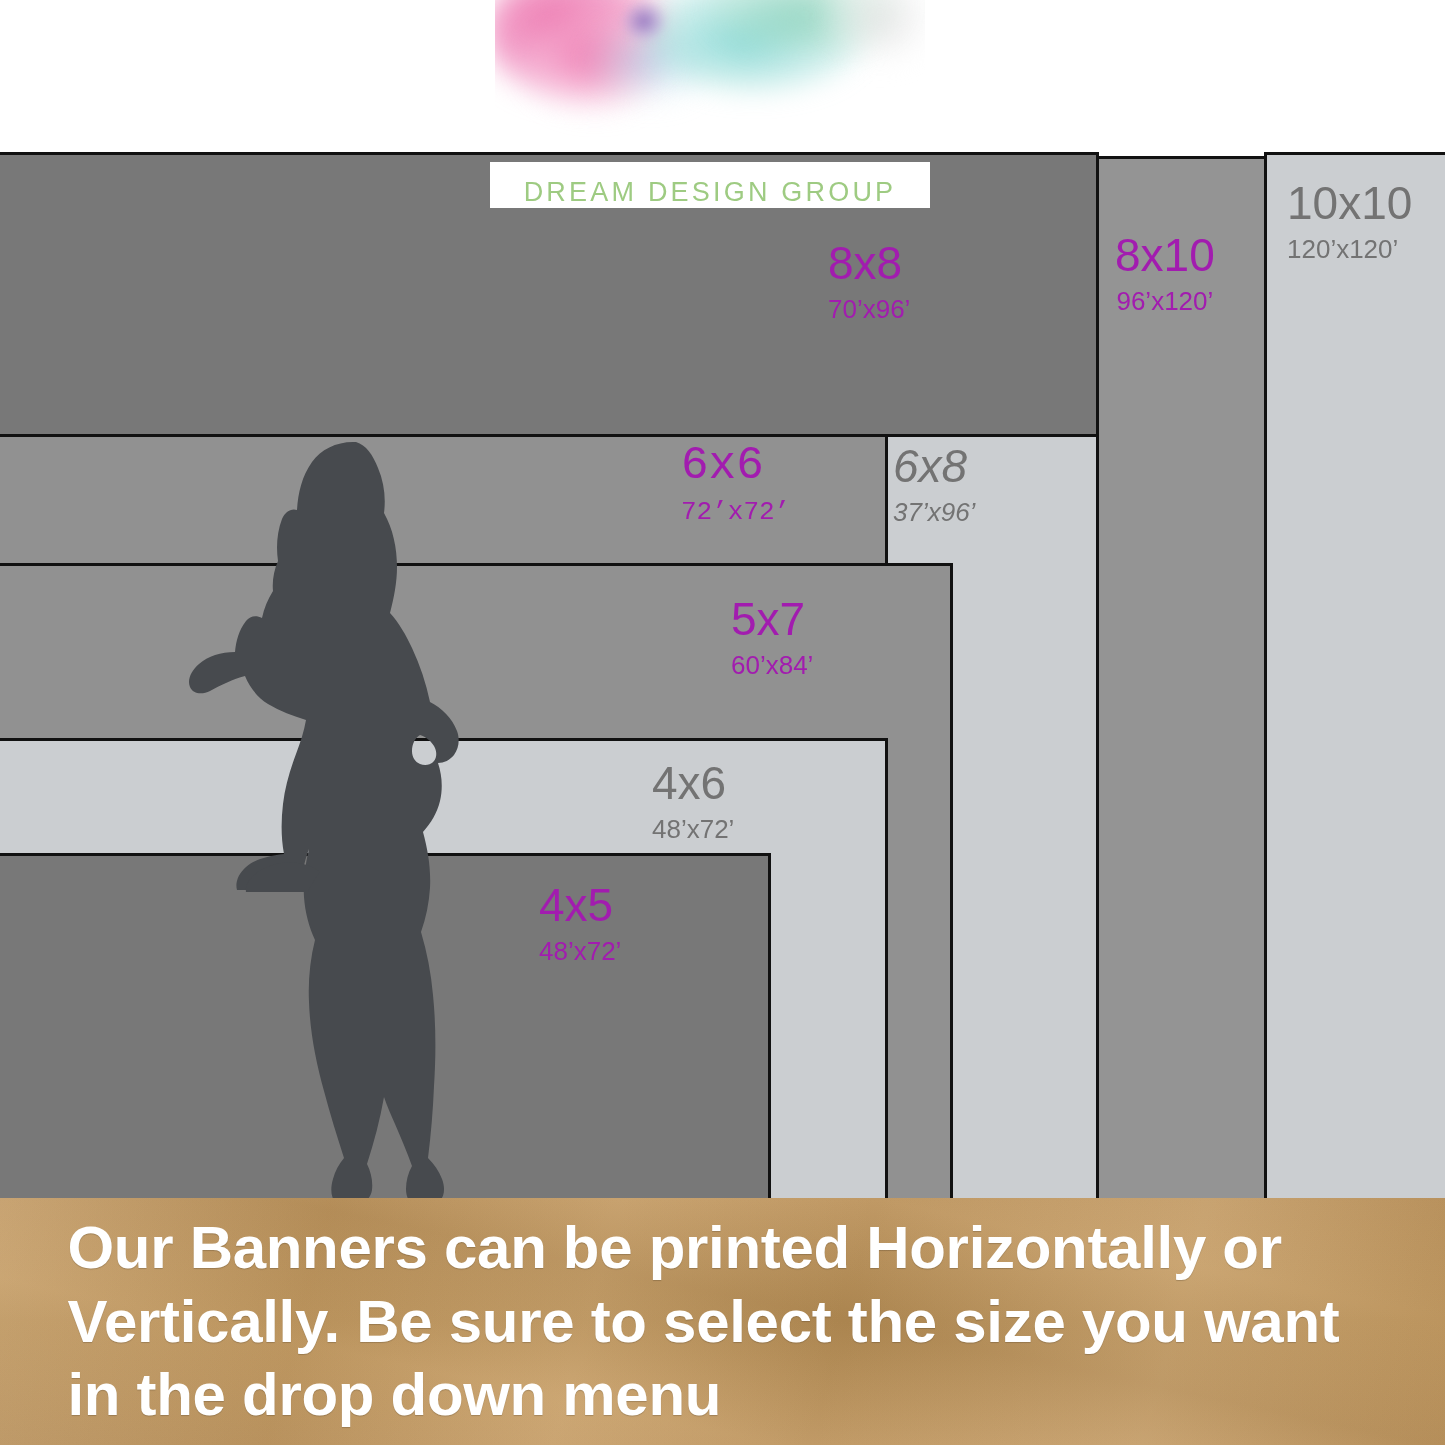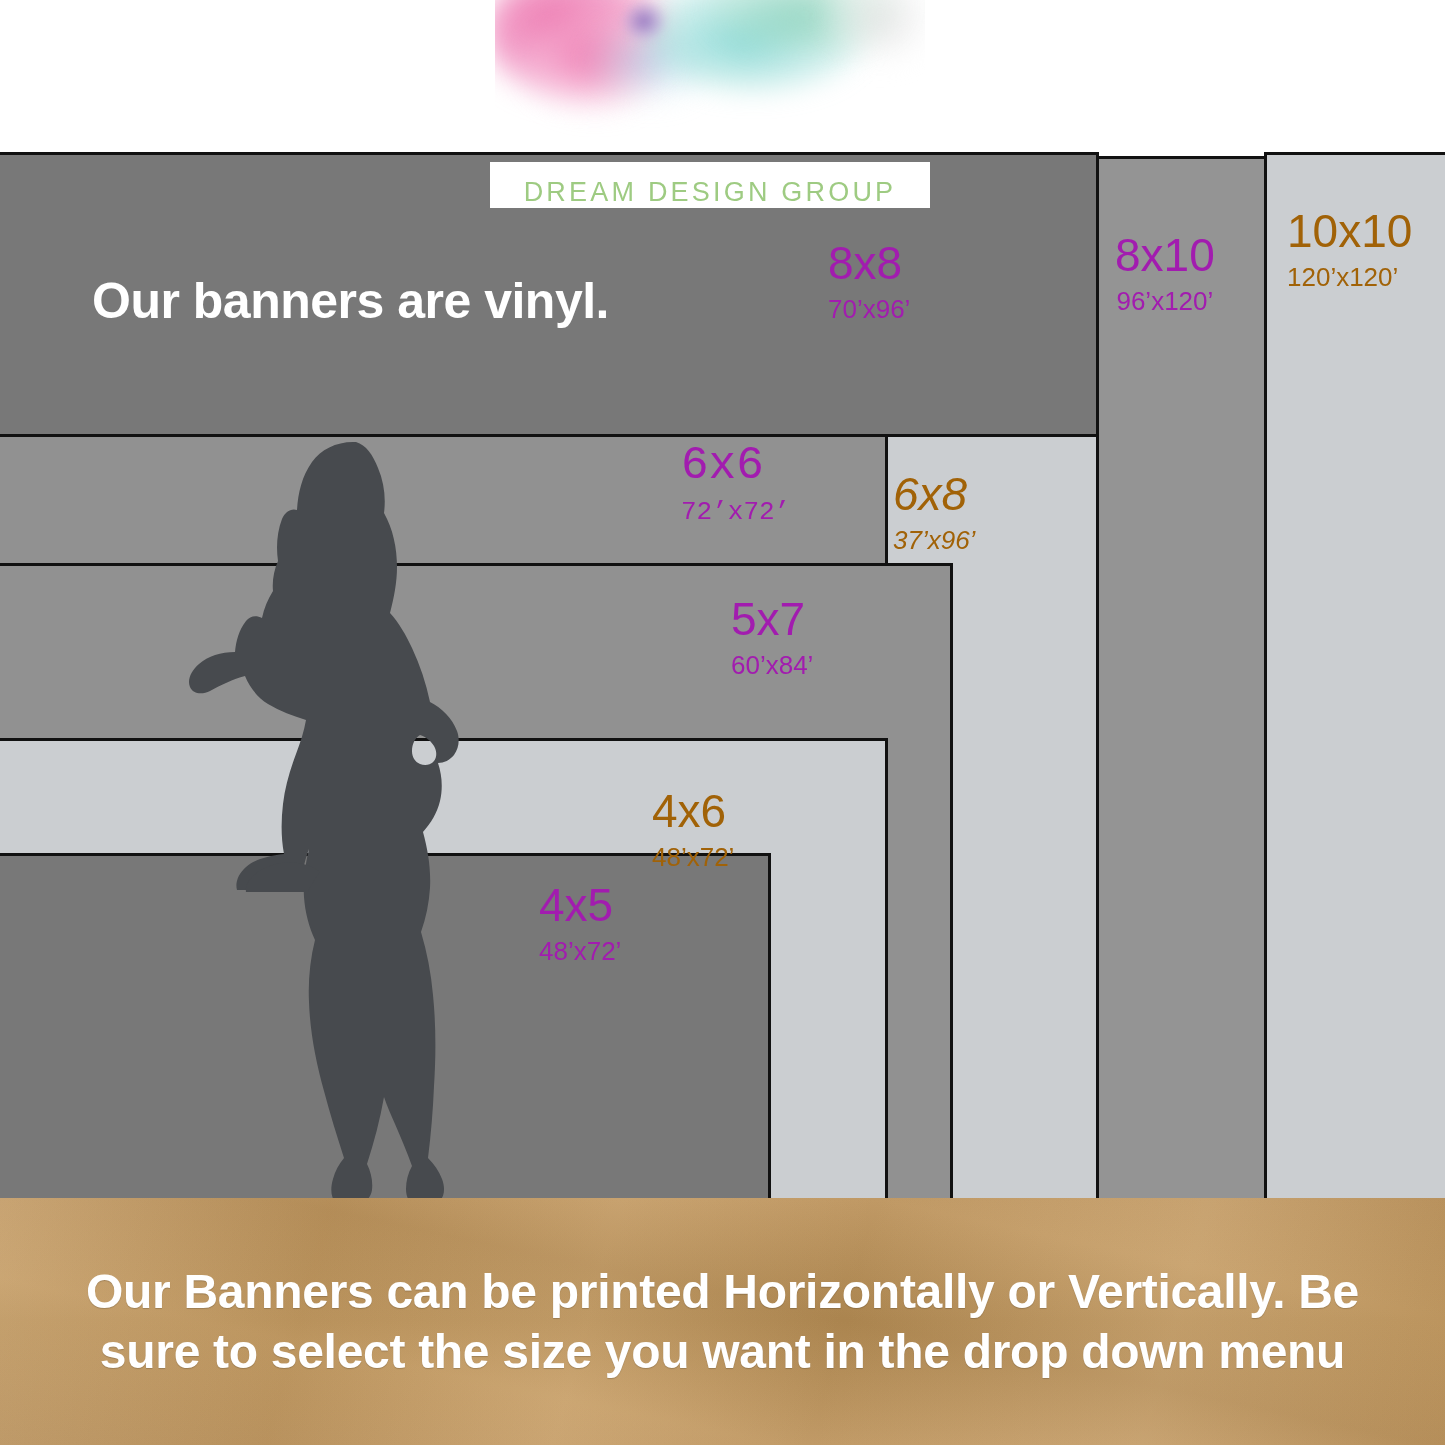--- a/index.html
+++ b/index.html
@@ -52,21 +52,21 @@
   }
   .lbl{
     position:absolute;
     line-height:1;
     white-space:nowrap;
     font-family:"Liberation Sans", sans-serif;
   }
   .lbl .big{display:block;font-size:46px;font-weight:400;letter-spacing:0px;}
   .lbl .small{display:block;font-size:26px;font-weight:400;margin-top:10px;letter-spacing:0px;}
   .lbl.yellow{color:#a21caf;}
-  .lbl.black{color:#a16207;margin-top:28px;}
+  .lbl.black{color:#737373;}
 
   
   .headline{
     position:absolute;left:92px;top:272px;
     color:#ffffff;font-size:50px;font-weight:bold;
     font-family:"Liberation Sans", sans-serif;
     letter-spacing:-0.5px;white-space:nowrap;z-index:30;
   }
 
   
@@ -77,22 +77,22 @@
     position:absolute;left:0;top:1198px;width:1445px;height:247px;
     background:#c2985f;
     background-image:
       linear-gradient(105deg, rgba(255,255,255,.10) 0%, rgba(0,0,0,.04) 22%, rgba(255,255,255,.07) 41%, rgba(0,0,0,.05) 58%, rgba(255,255,255,.09) 80%, rgba(0,0,0,.04) 100%),
       linear-gradient(12deg, rgba(0,0,0,.07) 0%, rgba(255,255,255,.06) 30%, rgba(0,0,0,.06) 55%, rgba(255,255,255,.05) 78%, rgba(0,0,0,.05) 100%),
       linear-gradient(180deg, #c79c62 0%, #bf9458 50%, #c89d63 100%);
     z-index:60;
     display:flex;align-items:center;justify-content:center;
   }
   .footer-text{
-    color:#ffffff;font-size:48px;font-weight:bold;line-height:1.23;
-    text-align:center;font-family:"Liberation Sans", sans-serif;
+    color:#ffffff;font-size:60px;font-weight:bold;line-height:1.23;
+    font-family:"Liberation Sans", sans-serif;
     letter-spacing:-0.3px;width:1310px;
     text-shadow:0 1px 1px rgba(0,0,0,.18);
   }
 </style>
 </head>
 <body>
 
 <div id="stage">
 
   <div class="rect" style="left:1264px;top:152px;width:184px;height:1049px;background:#cbced1;border-width:3px 0 0 3px;z-index:2;"></div>
@@ -136,21 +136,20 @@
     <span class="big">4x5</span>
     <span class="small">48’x72’</span>
   </div>
 
   <div class="rect" style="left:-3px;top:152px;width:1102px;height:285px;background:#787878;border-width:3px 3px 3px 0;z-index:16;"></div>
   <div class="lbl yellow" style="left:828px;top:240px;z-index:22;">
     <span class="big">8x8</span>
     <span class="small">70’x96’</span>
   </div>
 
-  <div class="headline">Our banners are vinyl.</div>
 
   <div class="silhouette">
     <svg viewBox="0 0 310 775" width="310" height="775" xmlns="http://www.w3.org/2000/svg">
       <path fill="#474a4e" d="
         M168,2
         C150,1 133,9 124,22
         C114,36 110,53 109,70
         C103,68 97,72 94,79
         C89,92 88,107 90,121
         C86,130 84,141 85,151

